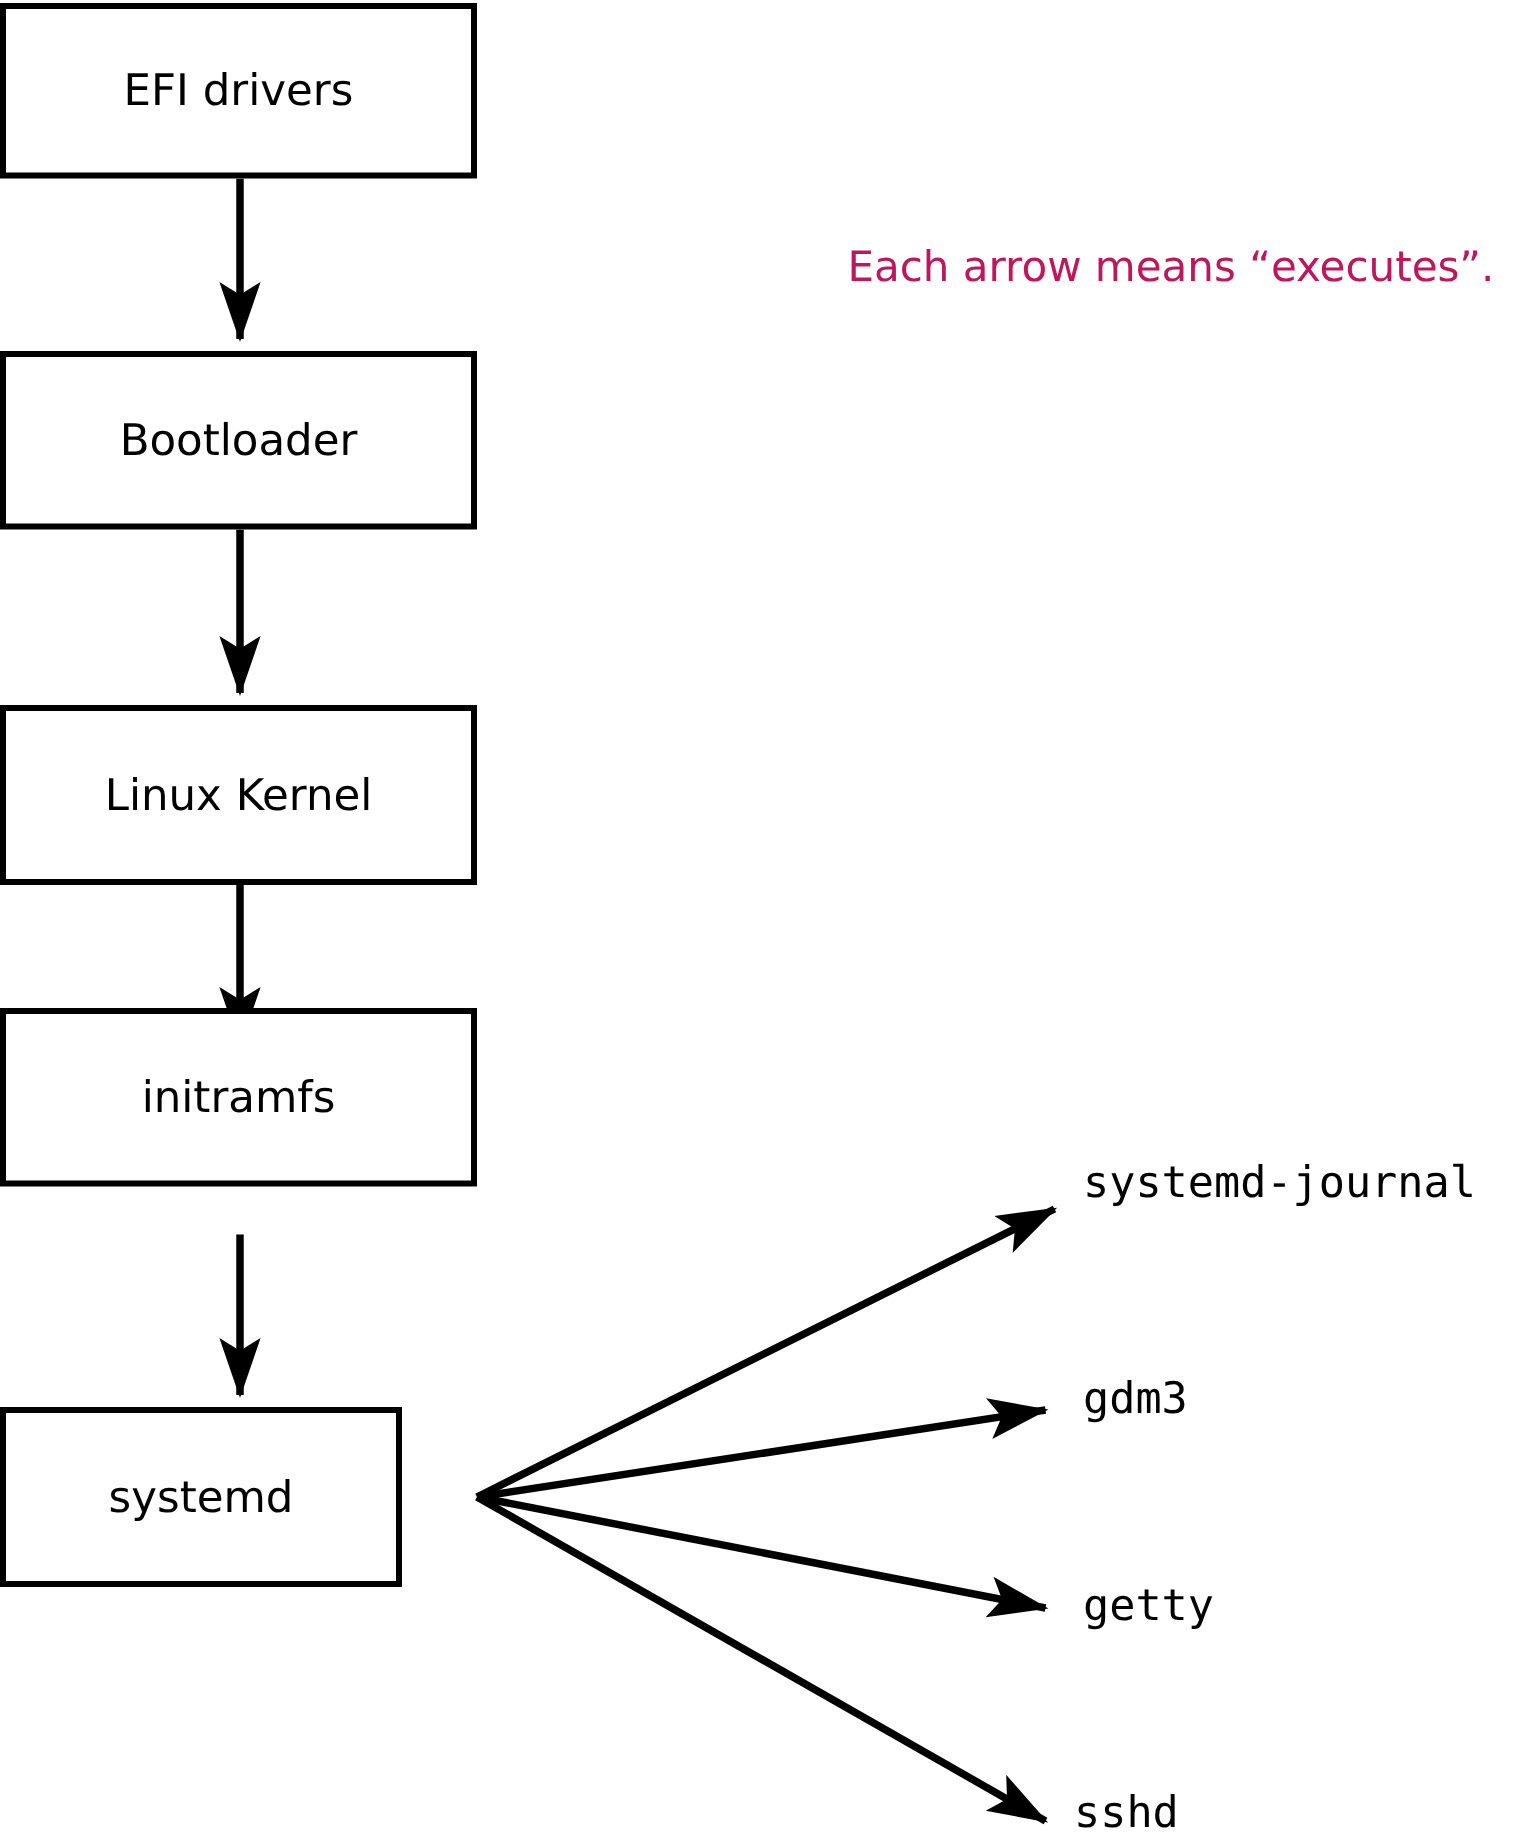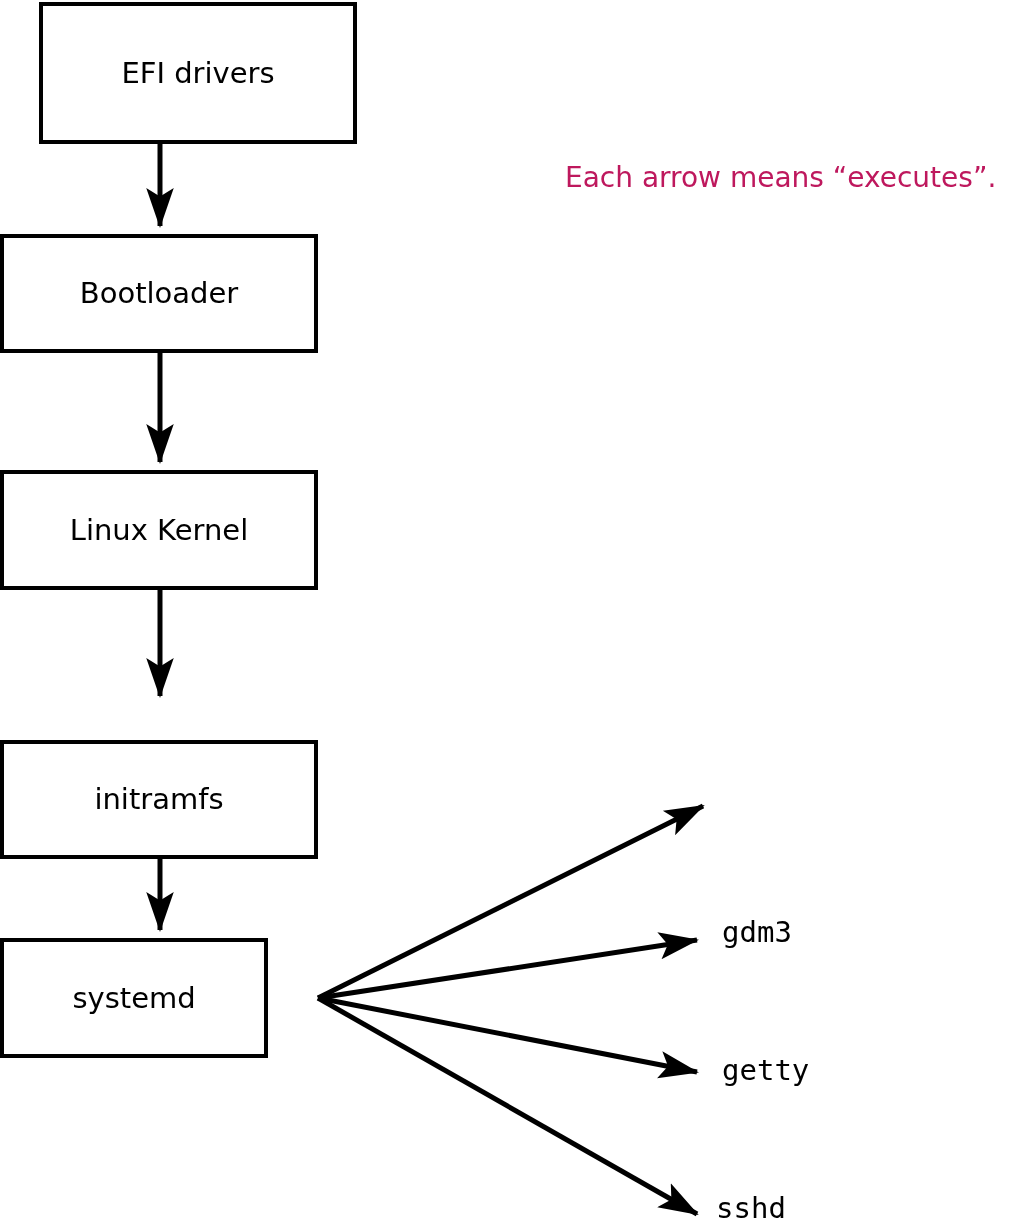--- a/index.html
+++ b/index.html
@@ -80,42 +80,43 @@
     </g>
 
     <g>
       <line x1="318" y1="998" x2="703" y2="806" stroke="#000000" stroke-width="5" marker-end="url(#arrowhead)"></line>
       <line x1="318" y1="998" x2="697" y2="940" stroke="#000000" stroke-width="5" marker-end="url(#arrowhead)"></line>
       <line x1="318" y1="998" x2="697" y2="1072" stroke="#000000" stroke-width="5" marker-end="url(#arrowhead)"></line>
       <line x1="318" y1="998" x2="697" y2="1214" stroke="#000000" stroke-width="5" marker-end="url(#arrowhead)"></line>
     </g>
   </svg>
 
-  <div class="node-box" style="left:0px; top:2px; width:318px; height:142px;margin-left:39px;">
+  <div class="node-box" style="left:0px; top:2px; width:318px; height:117px;">
     <span class="node-label">EFI drivers</span>
   </div>
 
   <div class="node-box" style="left:0px; top:470px; width:318px; height:120px;">
     <span class="node-label">Linux Kernel</span>
   </div>
 
   <div class="node-box" style="left:0px; top:234px; width:318px; height:119px;">
     <span class="node-label">Bootloader</span>
   </div>
 
-  <div class="node-box" style="left:0px; top:740px; width:318px; height:119px;">
+  <div class="node-box" style="left:0px; top:672px; width:318px; height:119px;">
     <span class="node-label">initramfs</span>
   </div>
 
   <div class="node-box" style="left:0px; top:938px; width:268px; height:120px;">
     <span class="node-label">systemd</span>
   </div>
 
   <div class="legend-note" style="left:565px; top:164px;">Each arrow means “executes”.</div>
 
+  <div class="leaf-label" style="left:722px; top:774px;">systemd-journal</div>
 
   <div class="leaf-label" style="left:722px; top:918px;">gdm3</div>
 
   <div class="leaf-label" style="left:722px; top:1056px;">getty</div>
 
   <div class="leaf-label" style="left:716px; top:1194px;">sshd</div>
 
 </div>
 
 </body></html>

